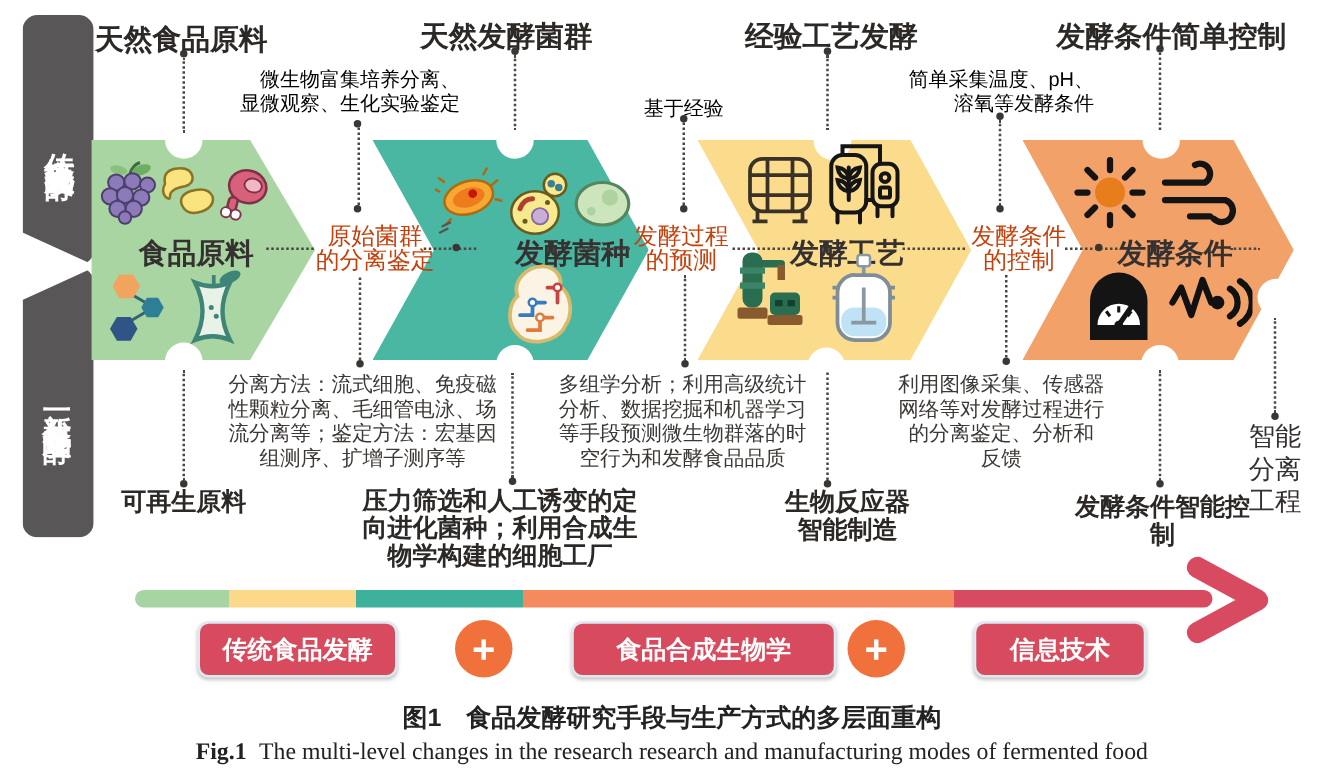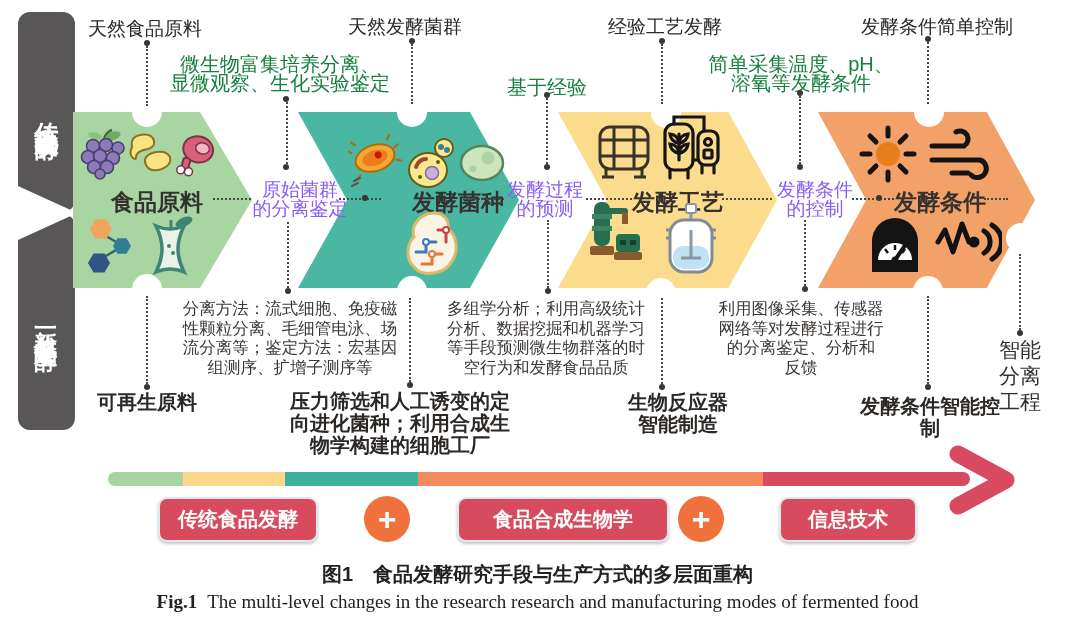--- a/index.html
+++ b/index.html
@@ -6,25 +6,25 @@
   #fig{position:relative;width:1075px;height:622px;background:#fff;overflow:hidden;
        font-family:"Liberation Sans","DejaVu Sans",sans-serif;color:#2e2a28;}
   .abs{position:absolute;}
   .ctr{transform:translateX(-50%);text-align:center;}
   .pre{white-space:pre-line;}
   .banner{background:#585656;width:57px;color:#fff;font-weight:bold;font-size:24px;
           writing-mode:vertical-rl;text-orientation:upright;letter-spacing:3px;
           display:flex;align-items:center;justify-content:center;border-radius:12px;}
   .arrow{position:absolute;top:112px;height:176px;}
   .notch{position:absolute;width:30px;height:30px;border-radius:50%;background:#fff;}
-  .toplab{font-weight:normal;font-size:19px;white-space:nowrap;color:#2b2826;}
-  .note{font-size:20px;line-height:19px;color:#15803d;}
+  .toplab{font-weight:bold;font-size:23px;white-space:nowrap;color:#2b2826;}
+  .note{font-size:16px;line-height:19px;color:#000000;text-align:right;}
   .bnote{font-size:16.5px;line-height:19.5px;color:#3c3835;}
   .stagelab{font-weight:bold;font-size:23px;white-space:nowrap;color:#353130;}
-  .junc{font-size:19px;line-height:19px;color:#8b5cf6;}
+  .junc{font-size:19px;line-height:19px;color:#c2410c;}
   .botlab{font-weight:bold;font-size:20px;line-height:22px;color:#2b2826;}
   .sidelab{font-size:21px;line-height:26px;color:#343030;}
   .dotv{position:absolute;width:0;border-left:2px dotted #4a4643;}
   .doth{position:absolute;height:0;border-top:2px dotted #4a4643;}
   .dot{position:absolute;width:6px;height:6px;border-radius:50%;background:#3a3633;}
   .band{position:absolute;left:108px;top:472px;width:862px;height:14px;border-radius:7px;
         background:linear-gradient(90deg,#a8d3a3 0 8.7%,#fbd88a 8.7% 20.5%,#3eb19c 20.5% 36%,#f68a5f 36% 76%,#d84a5f 76% 100%);}
   .pill{position:absolute;top:497px;height:45px;background:#d84b5e;border:2px solid #dde9f1;
         border-radius:9px;box-shadow:0 2px 3px rgba(90,90,90,.35);color:#fff;font-weight:bold;
         font-size:20px;display:flex;align-items:center;justify-content:center;box-sizing:border-box;}

